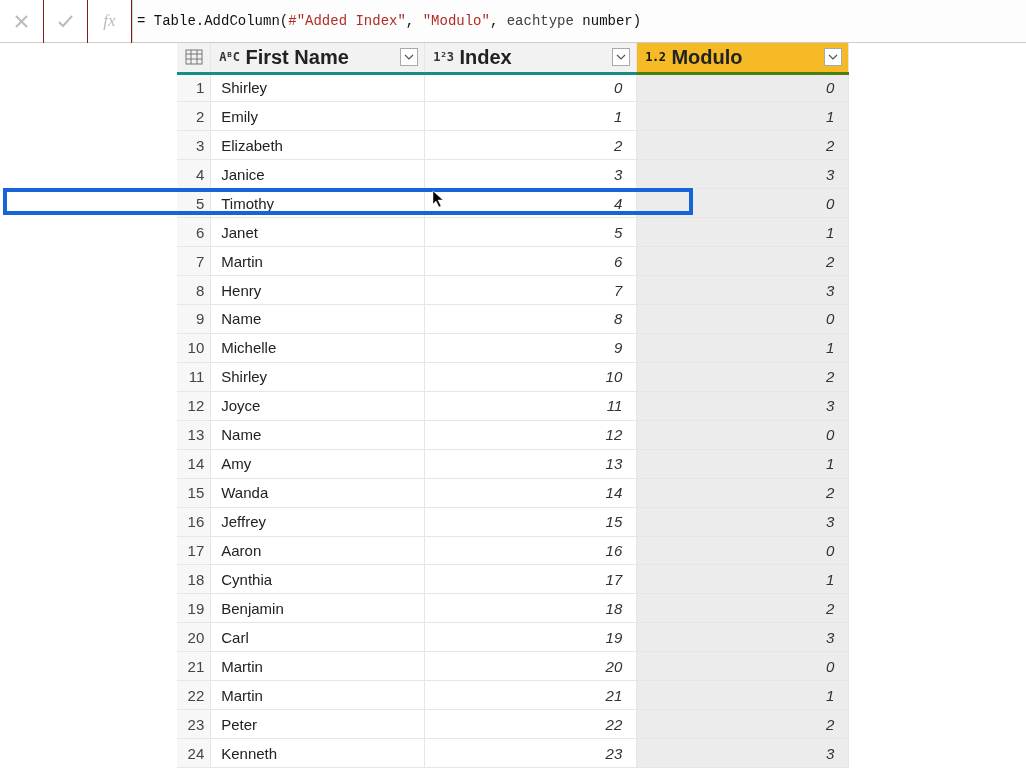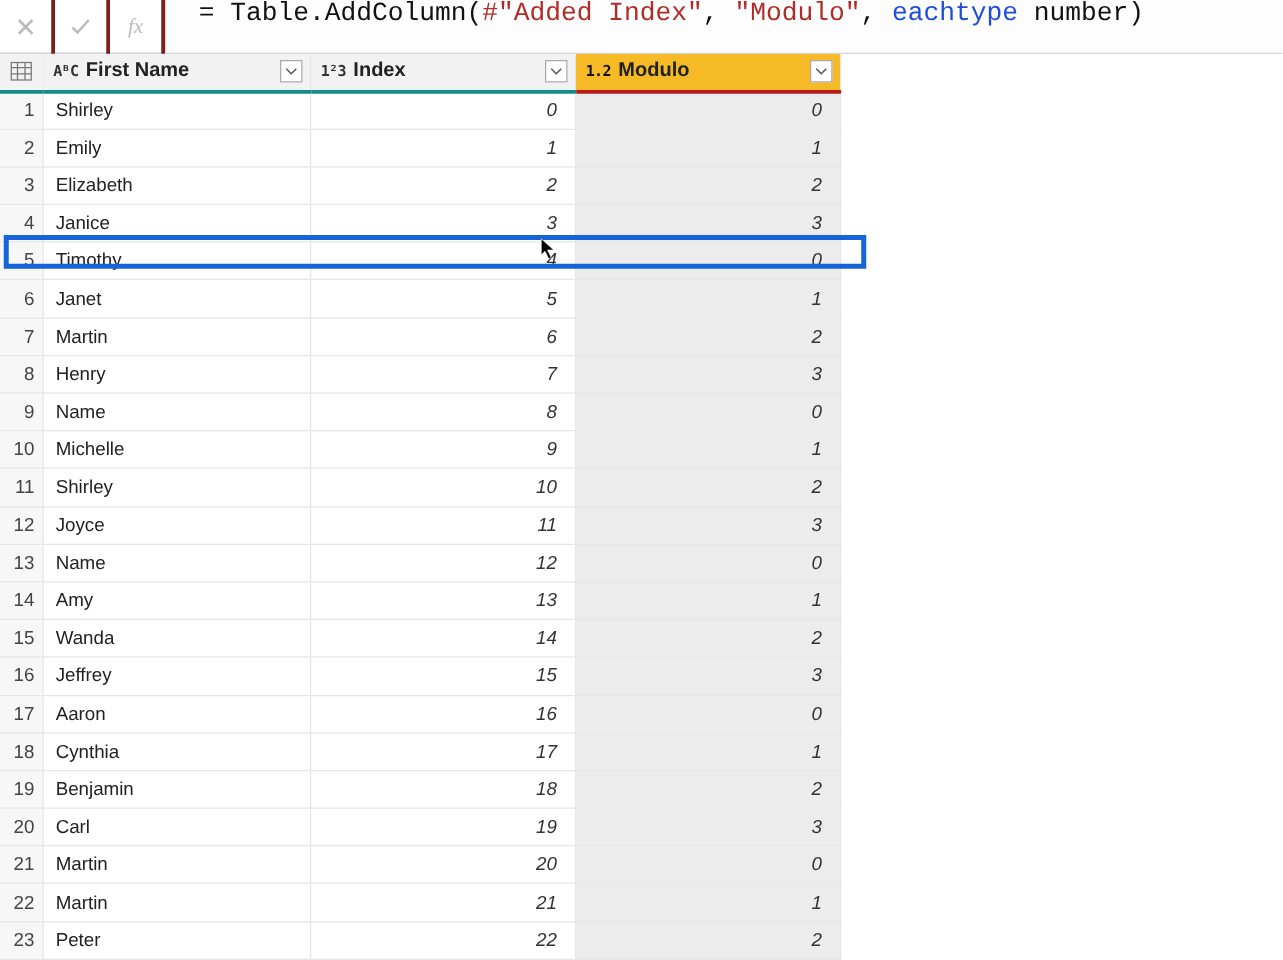--- a/index.html
+++ b/index.html
@@ -18,48 +18,49 @@
     height: 43px;
     border-bottom: 1px solid #ccc;
     background: #fff;
   }
   .fb-btn {
     width: 44px;
     height: 43px;
     display: flex;
     align-items: center;
     justify-content: center;
-    border-right: 3px solid #7f1d1d;
+    border-right: 1px solid #7f1d1d;
     color: #bbb;
   }
   .fx-label {
     font-style: italic;
     font-family: "Times New Roman", serif;
     font-size: 17px;
   }
   .formula-input {
     flex: 1;
     height: 100%;
     background: #fdfdfd;
     border-left: 1px solid #d8d8d8;
-    padding: 0 26px;
-    display: flex;
-    align-items: flex-start;
+    padding: 0 4px;
+    display: flex;
+    align-items: center;
     font-family: Consolas, "Courier New", monospace;
-    font-size: 21px;
+    font-size: 14px;
     white-space: pre;
     color: #111;
   }
   .tok-quoted { color: #b12c26; }
-  .tok-keyword { color: #1d4ed8; }
+  .tok-keyword { color: #404040; }
 
   .grid-wrap {
     display: flex;
     height: calc(768px - 43px);
     overflow: hidden;
+    justify-content: center;
   }
   .grid {
     border-collapse: collapse;
     table-layout: fixed;
   }
   .grid th, .grid td {
     border-right: 1px solid #e6e6e6;
     border-bottom: 1px solid #e6e6e6;
     height: 28px;
     padding: 0;
@@ -69,21 +70,21 @@
   .grid thead th {
     background: #f2f2f2;
     border-bottom: 3px solid #148d85;
     font-weight: 700;
     text-align: left;
     position: relative;
     height: 30px;
   }
   .grid thead th.selected {
     background: #f6ba27;
-    border-bottom: 3px solid #b91c1c;
+    border-bottom: 3px solid #4d7c0f;
   }
   .corner-cell {
     width: 34px;
     background: #f2f2f2 !important;
     text-align: center !important;
   }
   .corner-cell svg { display:block; margin:auto; }
   .col-name { width: 214px; }
   .col-index { width: 212px; }
   .col-mod { width: 212px; }
@@ -95,21 +96,21 @@
     padding: 0 6px 0 8px;
     height: 100%;
   }
   .type-icon {
     color: #333;
     font-size: 12px;
     font-family: Consolas, monospace;
     letter-spacing: -0.5px;
   }
   .type-icon.selected { color: #111; }
-  .hdr-label { flex:1; font-size:16px; }
+  .hdr-label { flex:1; font-size:20px; }
   .filter-btn {
     width: 18px; height: 18px;
     border: 1px solid #aaa;
     background: #fff;
     display: flex; align-items: center; justify-content: center;
   }
   .filter-btn svg { display:block; }
 
   
   .rownum {
@@ -342,20 +343,26 @@
             <td class="cell-text">Martin</td>
             <td class="cell-num">21</td>
             <td class="cell-num col-mod-cell">1</td>
           </tr>
           <tr>
             <td class="rownum">23</td>
             <td class="cell-text">Peter</td>
             <td class="cell-num">22</td>
             <td class="cell-num col-mod-cell">2</td>
           </tr>
+          <tr>
+            <td class="rownum">24</td>
+            <td class="cell-text">Kenneth</td>
+            <td class="cell-num">23</td>
+            <td class="cell-num col-mod-cell">3</td>
+          </tr>
         </tbody>
 </table>
 </div>
 
 <div class="highlight-row" style="left:3px; top:188px; width:690px; height:27px;"></div>
 
 <div class="cursor" style="left:432px; top:190px;">
   <svg width="14" height="18" viewBox="0 0 14 18">
         <path d="M1 1 L1 14 L4 11 L7 17 L9 16 L6 10 L11 10 Z" fill="#000" stroke="#fff" stroke-width="0.5"></path>
       </svg>

